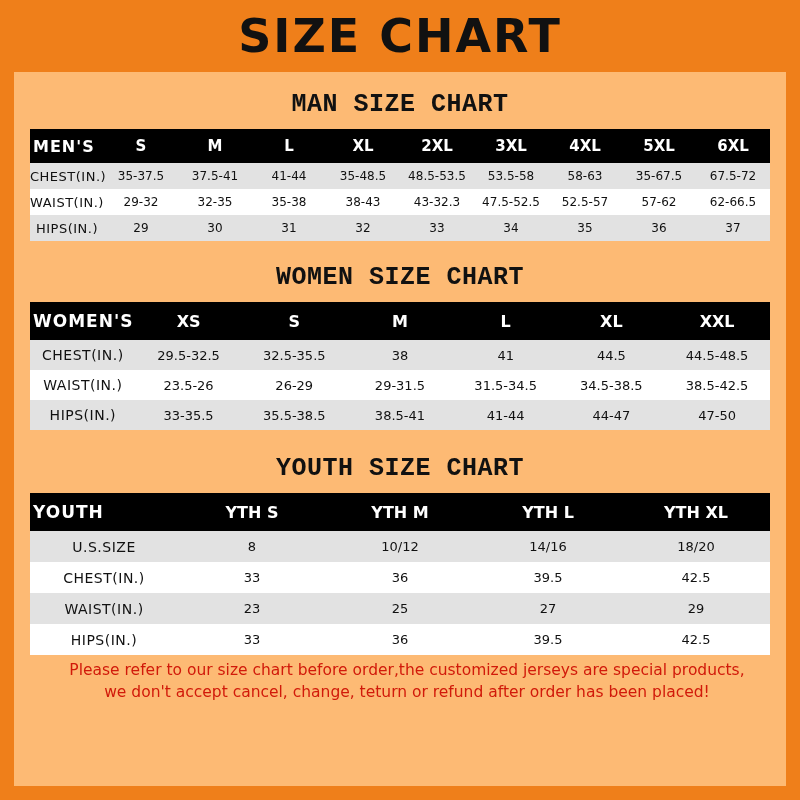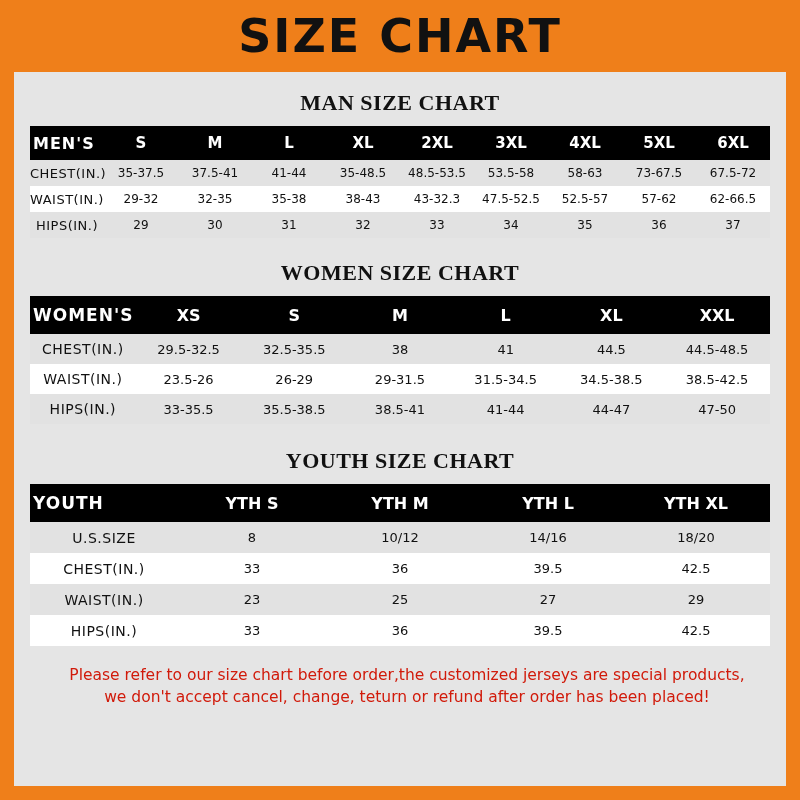--- a/index.html
+++ b/index.html
@@ -5,21 +5,21 @@
   * { box-sizing: border-box; margin: 0; padding: 0; }
   html, body {
     width: 800px; height: 800px;
     background: #ffffff;
     font-family: "Liberation Sans", sans-serif;
     overflow: hidden;
   }
   .page {
     width: 800px; height: 800px;
     position: relative;
-    background: #e5e5e5;
+    background: #fdba74;
     border-left: 14px solid #ef7f1a;
     border-right: 14px solid #ef7f1a;
   }
   .header-band {
     background: #ef7f1a;
     height: 72px;
     display: flex;
     align-items: center;
     justify-content: center;
     margin: 0 -14px;
@@ -30,23 +30,23 @@
     font-size: 46px;
     letter-spacing: 2px;
     color: #111111;
     line-height: 1;
   }
   .content {
     padding: 0 14px;
   }
   .section-title {
     text-align: center;
-    font-family: Liberation Serif, serif;
+    font-family: Liberation Mono, monospace;
     font-weight: 700;
-    font-size: 22px;
+    font-size: 25px;
     color: #111111;
     letter-spacing: 0.5px;
   }
   .t-man { margin-top: 18px; }
   .t-women { margin-top: 22px; }
   .t-youth { margin-top: 24px; }
 
   table.sizetable {
     width: 740px;
     margin: 10px auto 0 auto;
@@ -89,21 +89,21 @@
   #women-table thead th.rowlabel { font-size: 17px; }
   #women-table tbody td { height: 30px; font-size: 13px; }
   #women-table tbody td.rowlabel { font-size: 14px; }
 
   #youth-table thead th { font-size: 16px; height: 38px; }
   #youth-table thead th.rowlabel { font-size: 17px; }
   #youth-table tbody td { height: 31px; font-size: 13px; }
   #youth-table tbody td.rowlabel { font-size: 14px; }
 
   .footer-note {
-    margin: 18px auto 0 auto;
+    margin: 4px auto 0 auto;
     width: 758px;
     text-align: center;
     color: #d11a0a;
     font-family: "DejaVu Sans", sans-serif;
     font-size: 15.5px;
     line-height: 1.45;
   }
   .footer-note div { white-space: nowrap; }
   .bottom-band {
     position: absolute;
@@ -142,21 +142,21 @@
       <tbody>
         <tr class="band-light">
           <td class="rowlabel">CHEST(IN.)</td>
           <td>35-37.5</td>
           <td>37.5-41</td>
           <td>41-44</td>
           <td>35-48.5</td>
           <td>48.5-53.5</td>
           <td>53.5-58</td>
           <td>58-63</td>
-          <td>73-67.5</td>
+          <td>35-67.5</td>
           <td>67.5-72</td>
         </tr>
         <tr class="band-white">
           <td class="rowlabel">WAIST(IN.)</td>
           <td>29-32</td>
           <td>32-35</td>
           <td>35-38</td>
           <td>38-43</td>
           <td>43-32.3</td>
           <td>47.5-52.5</td>

